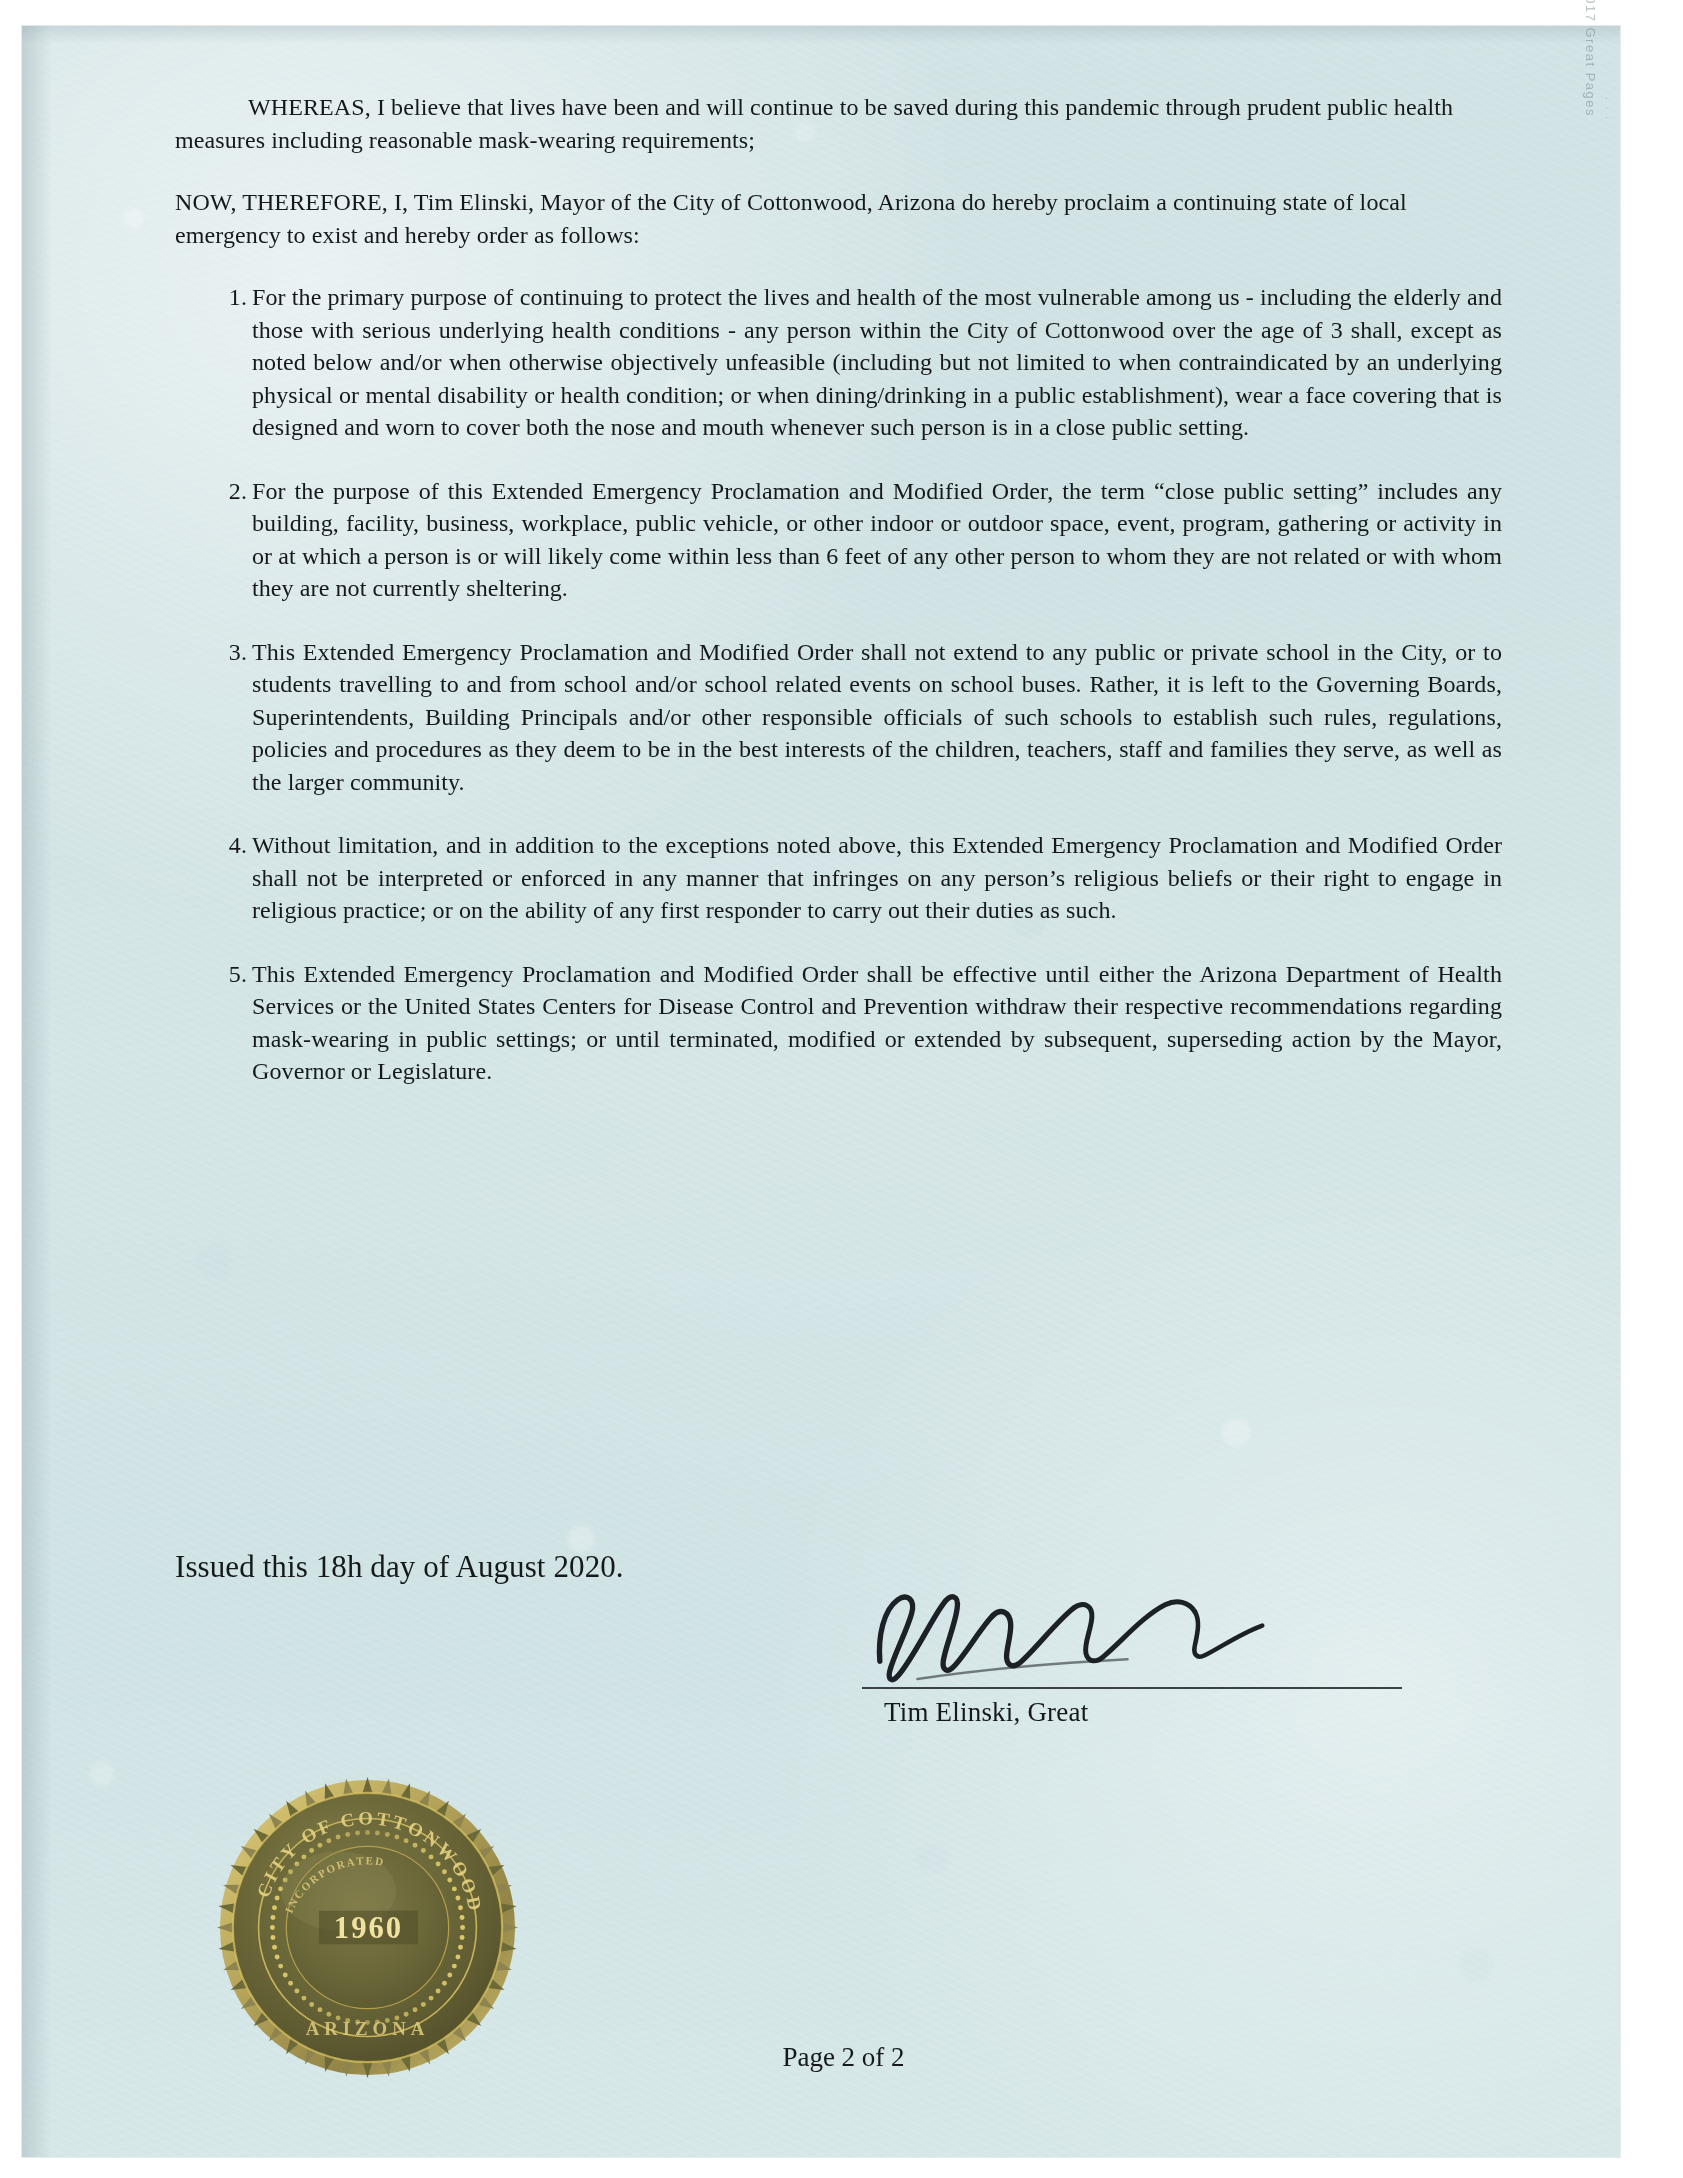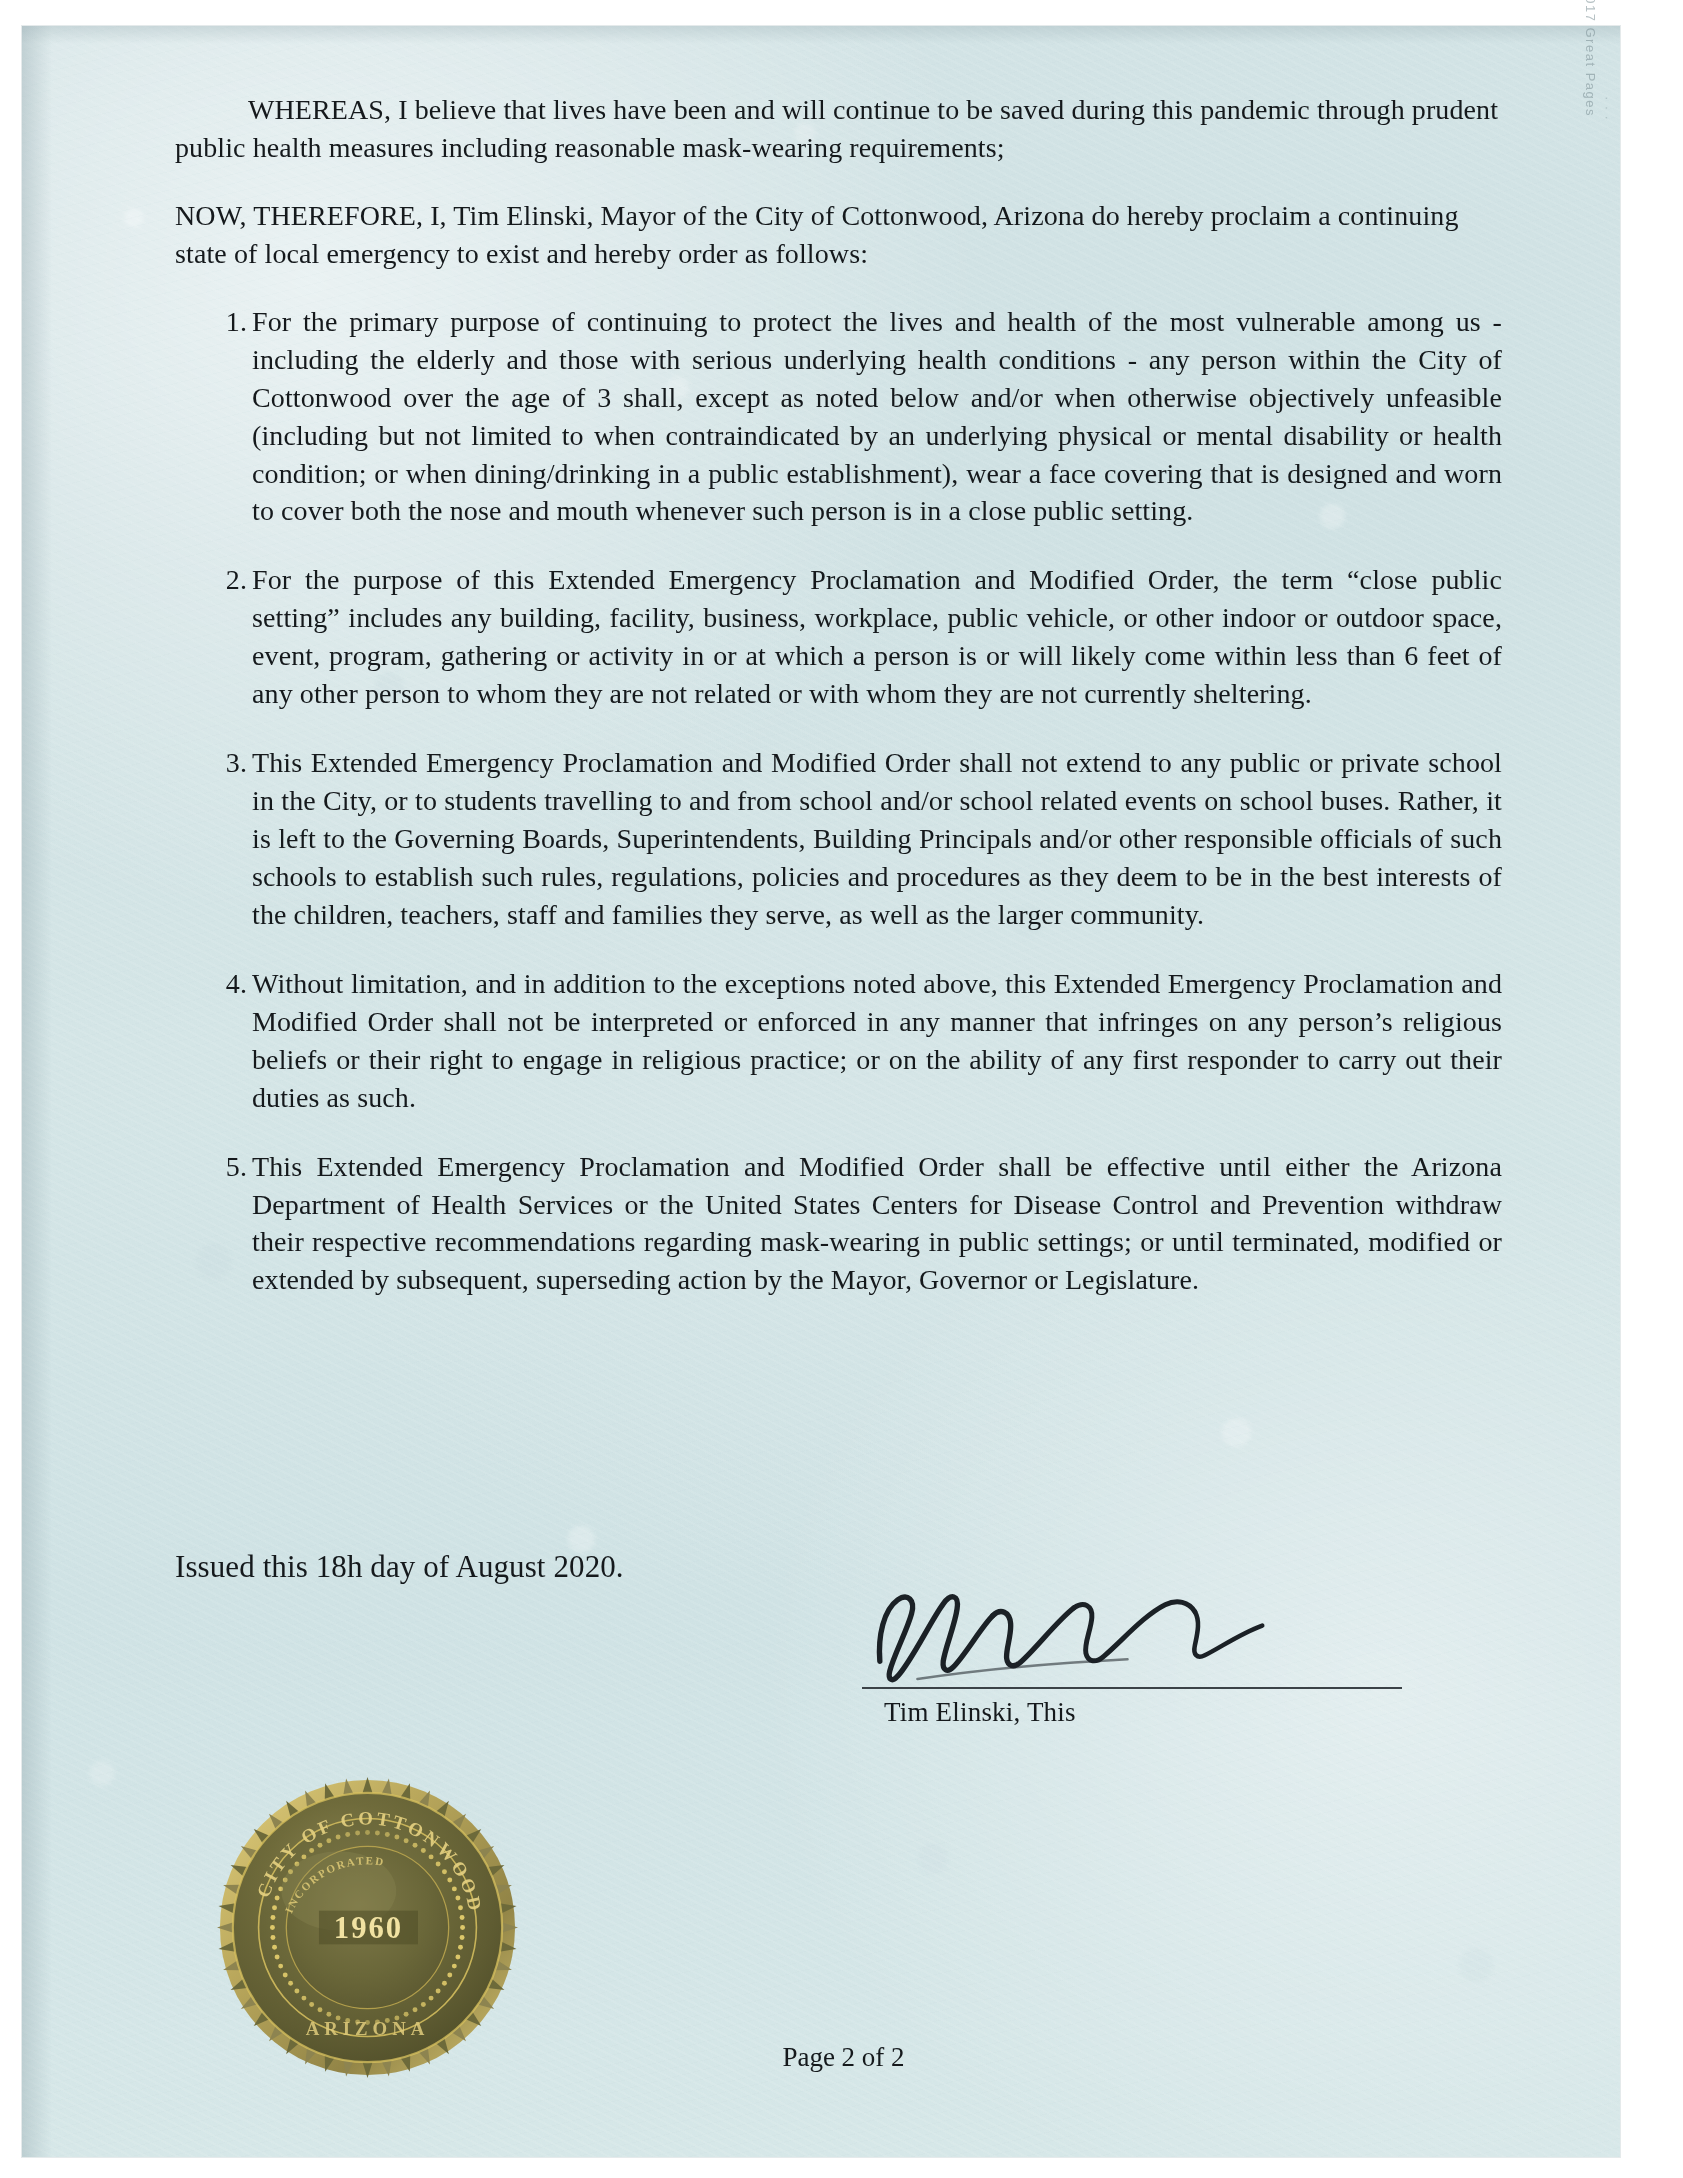--- a/index.html
+++ b/index.html
@@ -80,21 +80,21 @@
     pointer-events: none;
   }
 
   
   #content {
     position: absolute;
     left: 153px;
     top: 65px;
     width: 1327px;
     color: #15191c;
-    font-size: 28px;
+    font-size: 24px;
     line-height: 1.355;
     letter-spacing: 0.1px;
   }
   p.para {
     margin: 0 0 30px 0;
     text-align: left;
   }
   .lead-indent { display: inline-block; width: 73px; }
 
   ol.items {
@@ -260,21 +260,21 @@
                    C94 49 84 72 82 86 C81 95 86 98 92 92 C104 80 120 52 132 40" stroke-width="5.4"></path>
           <path d="M132 40 C140 32 149 36 150 48 C151 60 145 74 146 83 C147 91 153 93 160 87
                    C176 73 196 46 214 32" stroke-width="5.4"></path>
           <path d="M214 32 C224 25 233 30 232 42 C231 55 224 68 226 78 C228 87 236 88 244 81
                    C262 66 284 40 306 29 C318 23 330 26 336 36" stroke-width="5.0"></path>
           <path d="M336 36 C342 46 338 60 336 70 C334 79 338 84 346 80 C362 72 382 58 404 50" stroke-width="4.6"></path>
           <path d="M56 104 C110 96 190 88 268 84" stroke-width="2.6" opacity=".55"></path>
         </g>
       </svg>
       <div id="sig-line"></div>
-      <div id="sig-name">Tim Elinski, This</div>
+      <div id="sig-name">Tim Elinski, Great</div>
     </div>
 
     <div id="seal">
       <svg viewBox="0 0 306 306" width="303" height="303">
         <defs>
           <radialGradient id="gold" cx="42%" cy="34%" r="72%">
             <stop offset="0%" stop-color="#8b8553"></stop>
             <stop offset="42%" stop-color="#6f6b3b"></stop>
             <stop offset="78%" stop-color="#5f5c32"></stop>
             <stop offset="100%" stop-color="#514f2a"></stop>

